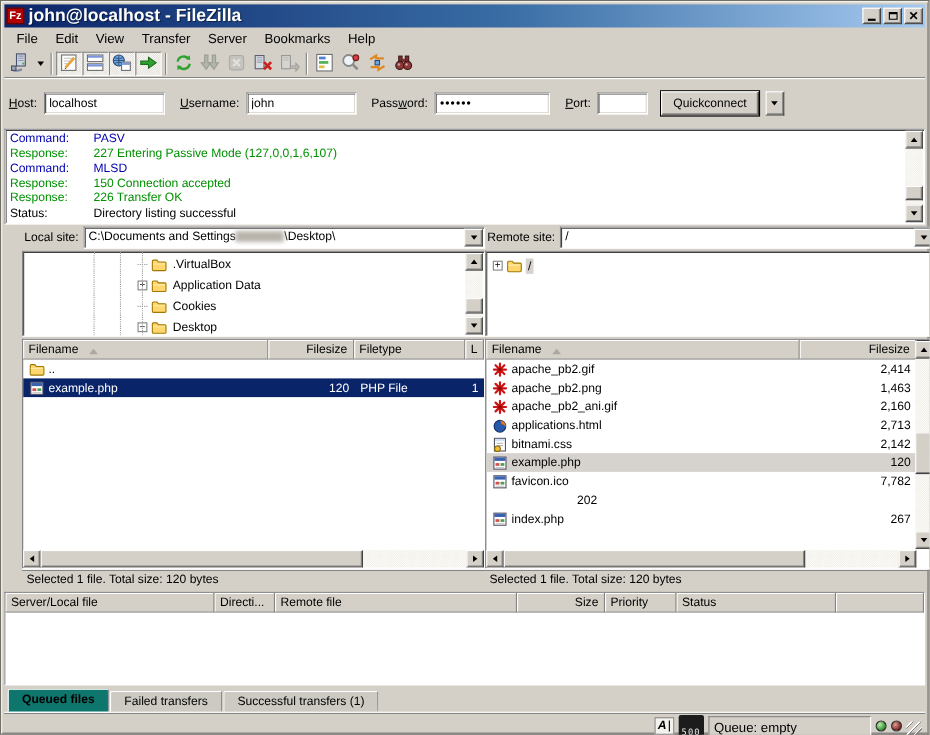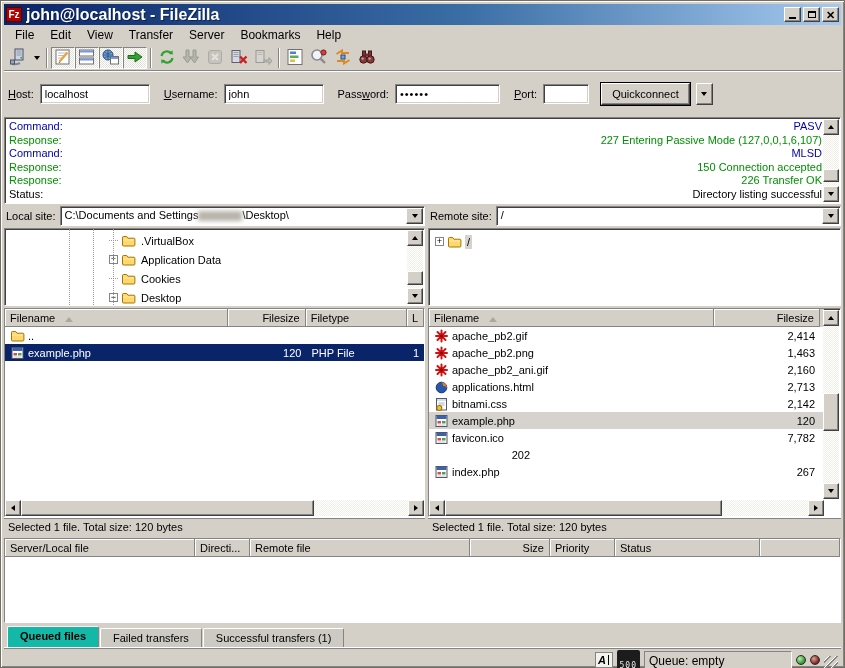--- a/index.html
+++ b/index.html
@@ -62,21 +62,21 @@
     border-color:#fff #404040 #404040 #fff; box-shadow: inset -1px -1px 0 #848484;
     display:flex; align-items:center; justify-content:center; margin-left:2px; }
 
   
   .sunken { background:#fff; border:1px solid; border-color:#848484 #fff #fff #848484;
     box-shadow: inset 1px 1px 0 #404040; }
 
   
   .log { height:87px; margin:1px 0 2px 0; position:relative; overflow:hidden; flex:0 0 auto; }
   .log-inner { padding:2px 18px 0 4px; }
-  .log-line { display:flex; line-height:13.5px; white-space:nowrap;justify-content:space-between; }
+  .log-line { display:flex; line-height:13.5px; white-space:nowrap; }
   .log-type { width:76px; flex:0 0 auto; }
   .t-command { color:#0000b0; }
   .t-response { color:#009000; }
   .t-status { color:#000; }
 
   
   .vscroll { position:absolute; width:16px; background-color:#f1efe7;
     background-image:linear-gradient(45deg,#fff 25%,transparent 25%,transparent 75%,#fff 75%),
                      linear-gradient(45deg,#fff 25%,transparent 25%,transparent 75%,#fff 75%);
     background-size:2px 2px; background-position:0 0,1px 1px; }
@@ -89,21 +89,21 @@
     display:flex; align-items:center; justify-content:center; }
   .sb-thumb { position:absolute; background:#d4d0c8; border:1px solid;
     border-color:#fff #404040 #404040 #fff; box-shadow: inset -1px -1px 0 #848484; }
   .arr { width:0; height:0; border:3px solid transparent; }
   .arr.up { border-bottom:4px solid #000; margin-top:-3px; }
   .arr.down { border-top:4px solid #000; margin-bottom:-3px; }
   .arr.left { border-right:4px solid #000; margin-left:-3px; }
   .arr.right { border-left:4px solid #000; margin-right:-3px; }
 
   
-  .panes { display:flex; flex:0 0 330px; }
+  .panes { display:flex; flex:0 0 330px;margin-left:16px; }
   .pane { display:flex; flex-direction:column; }
   .pane.local { width:421px; }
   .pane.remote { width:413px; }
   .pane-split { width:3px; }
   .site-row { height:20px; display:flex; align-items:center; margin-bottom:2px; flex:0 0 auto; }
   .site-label { padding:0 4px 0 2px; white-space:nowrap; }
   .combo { flex:1 1 auto; height:20px; display:flex; position:relative; background:#fff;
     border:1px solid; border-color:#848484 #fff #fff #848484; box-shadow: inset 1px 1px 0 #404040; }
   .combo-text { flex:1 1 auto; padding:2px 4px; white-space:nowrap; overflow:hidden; }
   .combo-btn { width:17px; height:16px; margin:1px; background:#d4d0c8; border:1px solid;
@@ -147,21 +147,21 @@
   
   .queue { flex:0 0 85px; margin-top:2px; display:flex; flex-direction:column; overflow:hidden; }
   .qc0{width:190px;} .qc1{width:55px;} .qc2{width:220px;} .qc3{width:80px;} .qc4{width:65px;} .qc5{width:145px;} .qc6{flex:1 1 auto;}
   .queue-body { flex:1 1 auto; background:#fff; }
 
   
   .tabbar { flex:0 0 24px; display:flex; align-items:flex-end; padding-left:3px; }
   .tab { height:19px; padding:3px 12px 0 12px; margin-right:1px; background:#cdcac3;
     border:1px solid; border-color:#fff #848484 #d4d0c8 #fff; border-bottom:none;
     border-radius:2px 2px 0 0; white-space:nowrap; }
-  .tab.active { background:#14b8a6; font-weight:bold; height:21px; box-shadow:0 1px 0 #fff; }
+  .tab.active { background:#0f766e; font-weight:bold; height:21px; box-shadow:0 1px 0 #fff; }
 
   
   .statusbar { flex:1 1 auto; display:flex; align-items:center; justify-content:flex-end;
     padding:2px 3px 2px 0; border-top:1px solid #fff; box-shadow:0 1px 0 #848484 inset; gap:4px; }
   .ascii-ind { width:18px; height:16px; border:1px solid #848484; background:#f4f2ec;
     display:flex; align-items:center; justify-content:center; font-weight:bold; font-style:italic; }
   .ascii-ind .bar { width:1px; height:10px; background:#000; margin-left:2px; }
   .speed-badge { height:12px; background:#1c1c1c; color:#e8e8e8; border-radius:2px;
     font-family:"DejaVu Sans Mono", monospace; font-size:8px; line-height:12px; padding:10px 3px; letter-spacing:1px; }
   .queue-panel { width:148px; height:18px; border:1px solid; border-color:#848484 #fff #fff #848484;

